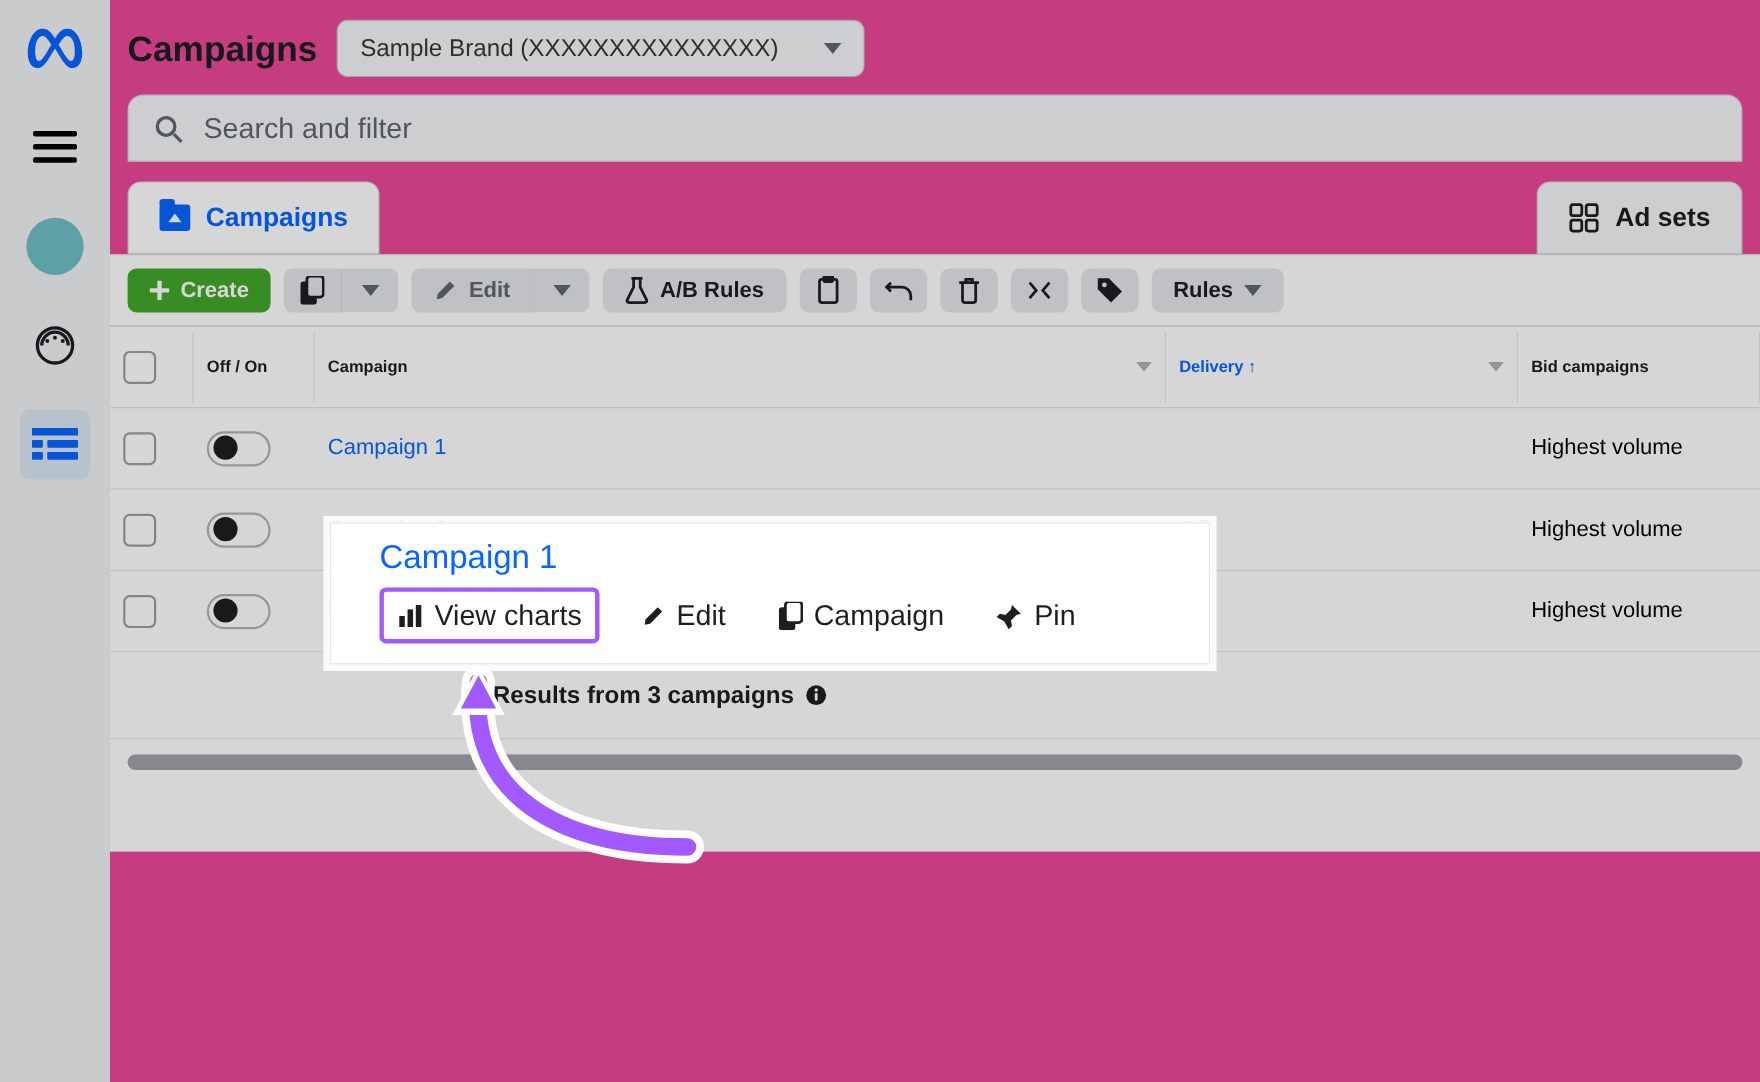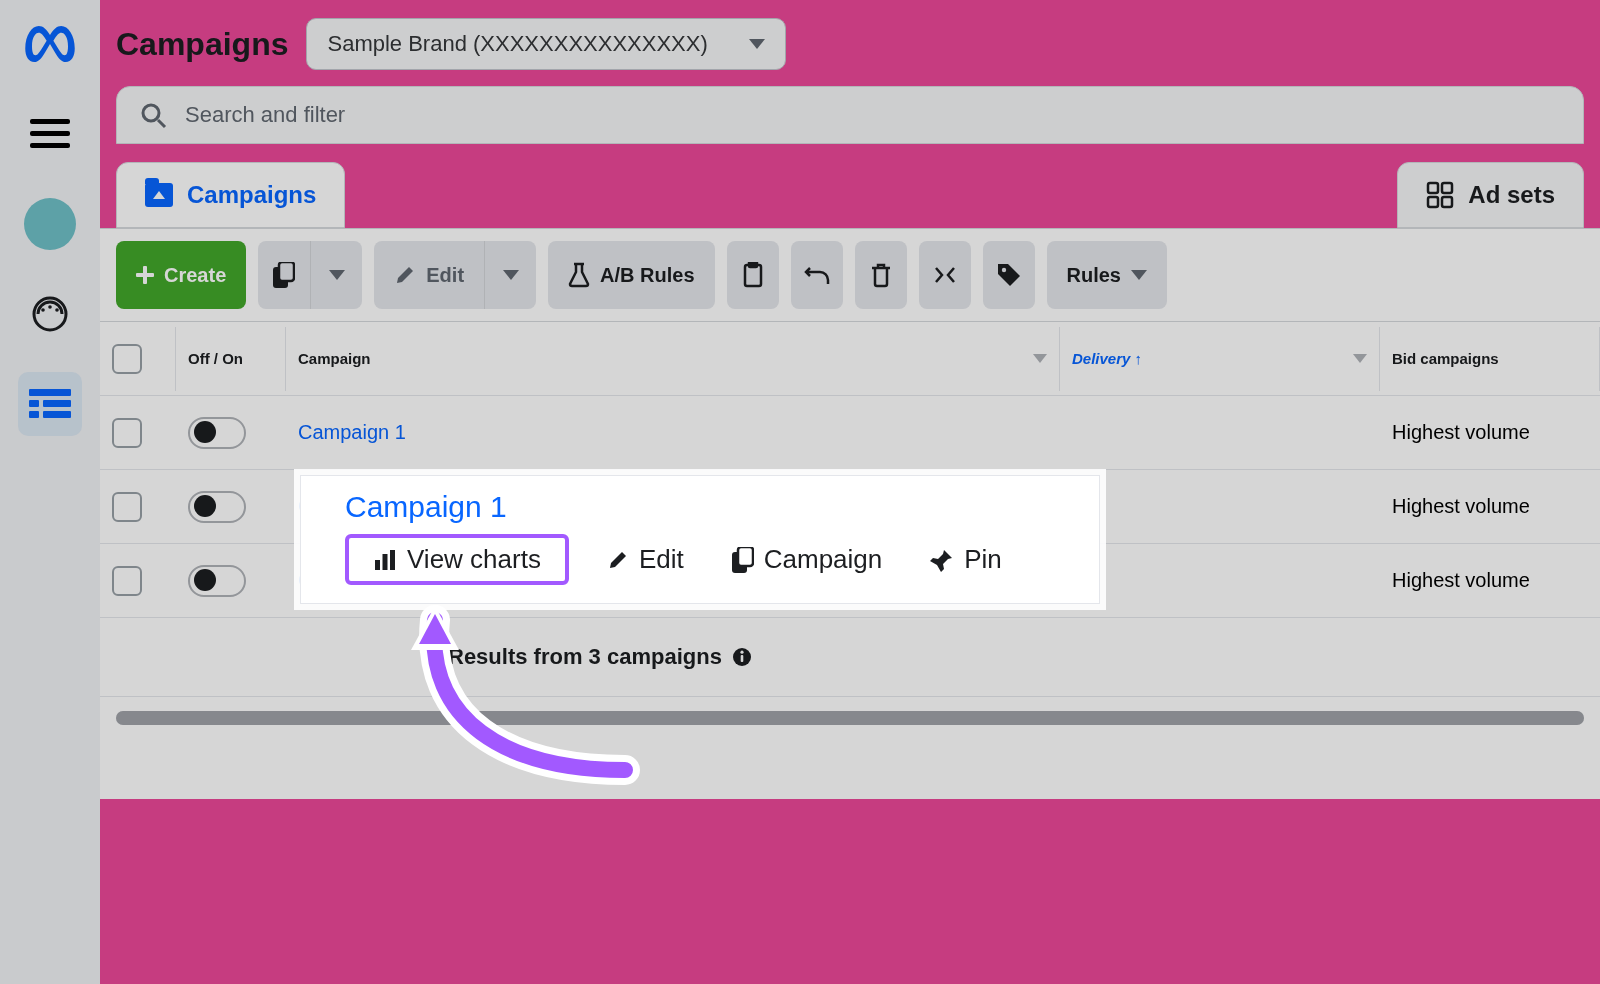--- a/index.html
+++ b/index.html
@@ -16,65 +16,65 @@
   
   .main { position: absolute; left: 100px; right: 0; top: 0; bottom: 0; background: #ec4899; }
   .header-row { display: flex; align-items: center; gap: 18px; padding: 18px 16px 6px 16px; }
   .page-title { font-size: 32px; font-weight: 700; color: #1c1e21; }
   .account-picker { display: flex; align-items: center; justify-content: space-between; border: 1px solid #c2c5cc; border-radius: 10px; padding: 12px 20px; min-width: 480px; background: #f5f6f7; }
   .account-picker-text { font-size: 22px; color: #35373a; }
   .caret-down { width: 0; height: 0; border-left: 8px solid transparent; border-right: 8px solid transparent; border-top: 10px solid #606770; }
 
   .search-row { padding: 10px 16px 0 16px; }
   .search-bar { display: flex; align-items: center; gap: 18px; border: 1px solid #d6d9dd; border-radius: 14px 14px 0 0; padding: 14px 22px; background: #f5f6f7; }
-  .search-bar input { border: none; background: transparent; font-size: 22px; color: #606770; outline: none; flex: 1; }
+  .search-bar input { border: none; background: transparent; font-size: 26px; color: #606770; outline: none; flex: 1; }
   .search-bar input::placeholder { color: #606770; }
 
   .tabs-row { display: flex; gap: 0; padding: 18px 16px 0 16px; }
   .tab { display: flex; align-items: center; gap: 14px; padding: 18px 28px; border: 1px solid #d6d9dd; border-radius: 12px 12px 0 0; background: #f5f6f7; font-size: 24px; font-weight: 700; }
   .tab-campaigns { color: #0866ff; background: #fff; }
   .tab-adsets { color: #1c1e21; margin-left: auto; }
   .tab-folder-icon { width: 28px; height: 24px; background: #0866ff; border-radius: 3px 3px 3px 3px; position: relative; }
   .tab-folder-icon::before { content:""; position:absolute; left:0; top:-5px; width:14px; height:6px; background:#0866ff; border-radius:3px 3px 0 0; }
   .tab-folder-icon::after { content:""; position:absolute; left:8px; top:8px; width:0; height:0; border-left:6px solid transparent; border-right:6px solid transparent; border-bottom:8px solid #fff; }
 
   .toolbar-row { display: flex; align-items: center; gap: 12px; padding: 12px 16px; background: #fff; border-top: 1px solid #d6d9dd; }
-  .btn { display: inline-flex; align-items: center; justify-content: center; gap: 10px; border: none; border-radius: 8px; font-size: 20px; font-weight: 600; padding: 0 20px; height: 68px; cursor: pointer; background: #e4e6eb; color: #1c1e21; }
+  .btn { display: inline-flex; align-items: center; justify-content: center; gap: 10px; border: none; border-radius: 8px; font-size: 20px; font-weight: 600; padding: 0 20px; height: 40px; cursor: pointer; background: #e4e6eb; color: #1c1e21; }
   .btn.icon-only { padding: 0; width: 52px; }
   .btn.green { background: #42a72a; color: #fff; }
   .btn.edit { color: #606770; font-weight: 600; }
   .btn-group { display: flex; }
   .btn-group .btn:first-child { border-radius: 8px 0 0 8px; }
   .btn-group .btn:last-child { border-radius: 0 8px 8px 0; border-left: 1px solid rgba(0,0,0,0.08); }
 
   
   .table { background: #fff; border-top: 1px solid #d6d9dd; }
   .thead, .trow { display: grid; grid-template-columns: 76px 110px 140px 1fr 320px 220px; align-items: center; min-height: 74px; border-bottom: 1px solid #e4e6eb; }
   .thead { font-weight: 700; font-size: 15px; color: #1c1e21; }
   .thead .col, .trow .col { padding: 0 12px; display: flex; align-items: center; gap: 10px; }
   .thead .col { border-right: 1px solid #e4e6eb; height: 64px; }
   .link { color: #0866ff; font-size: 20px; cursor: pointer; }
   .sort-asc::after { content: " ↑"; }
-  .delivery-link { color: #0866ff; font-weight: 700; font-style: italic; }
+  .delivery-link { color: #0866ff; font-weight: 700; }
 
   .checkbox { width: 30px; height: 30px; border: 2px solid #98a0a6; border-radius: 6px; background: #fff; }
   .toggle { width: 58px; height: 32px; border-radius: 16px; background: #fff; border: 2px solid #b0b3b8; position: relative; }
   .toggle .knob { position: absolute; top: 2px; left: 4px; width: 22px; height: 22px; border-radius: 50%; background: #1c1e21; }
 
   .summary-row { padding: 26px 0 26px 348px; font-size: 22px; font-weight: 700; color: #1c1e21; border-bottom: 1px solid #e4e6eb; background:#fff; display:flex; align-items:center; gap:10px; }
 
   .hscrollbar { height: 14px; background: #e4e6eb; border-radius: 7px; margin: 0 16px; position: relative; }
   .hscrollbar .thumb { position: absolute; left: 0; top: 0; height: 100%; width: 100%; background: #a0a3a8; border-radius: 7px; }
 
   
   .highlight-panel { position: absolute; z-index: 20; left: 300px; top: 475px; width: 800px; background: #fff; border: 1px solid #e4e6eb; box-shadow: 0 0 0 6px rgba(255,255,255,0.9); padding: 14px 24px 18px 44px; }
   .highlight-title { font-size: 30px; color: #0866ff; margin-bottom: 10px; }
   .action-row { display: flex; align-items: center; gap: 28px; }
   .action { display: inline-flex; align-items: center; gap: 10px; font-size: 26px; color: #1c1e21; cursor: pointer; padding: 4px 10px; }
-  .action.viewcharts { border: 4px solid #a259ff; border-radius: 6px; padding: 6px 24px; justify-content: flex-end; }
+  .action.viewcharts { border: 4px solid #a259ff; border-radius: 6px; padding: 6px 12px; justify-content: flex-end; }
 
   
   .arrow-anno { position: absolute; z-index: 19; left: 405px; top: 600px; pointer-events: none; }
 
   
   .ico { display: inline-flex; align-items: center; justify-content: center; }
 
   .footer-space { height: 60px; background: #fff; }
 
   .col-header-chevron { margin-left:auto; width:0; height:0; border-left:7px solid transparent; border-right:7px solid transparent; border-top:9px solid #b0b3b8; }

